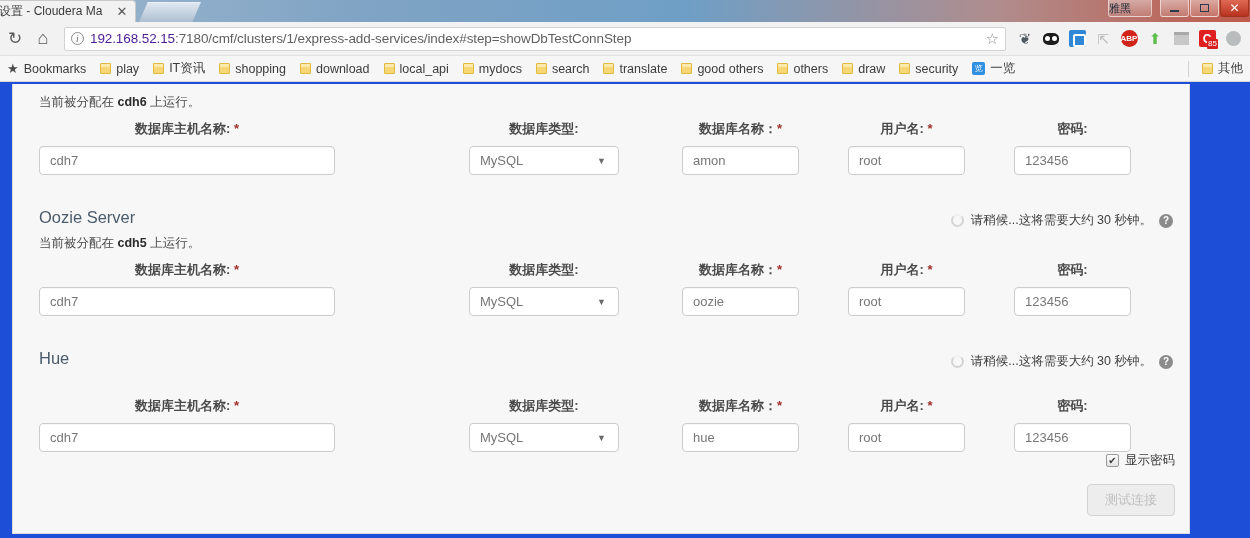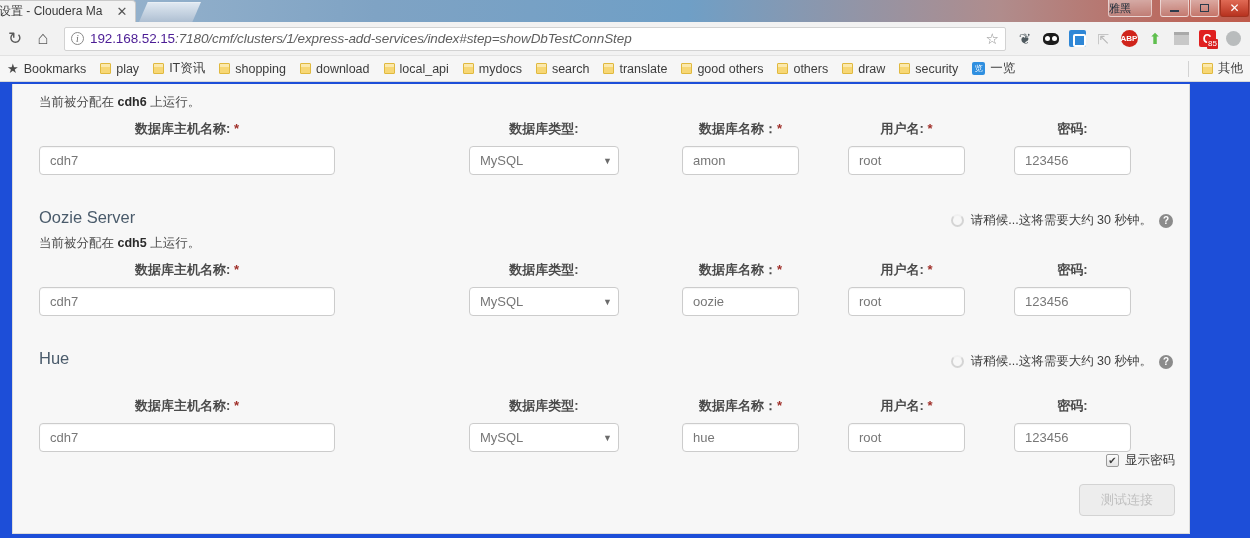--- a/index.html
+++ b/index.html
@@ -91,21 +91,21 @@
     border: 1.3px solid #8a8a8a; color: #6a6a6a;
     font-size: 10px; line-height: 12px; text-align: center;
     font-family: "Liberation Serif", serif; font-style: italic;
     flex: none; margin-right: 6px;
   }
   #url {
     flex: 1; font-size: 13.5px; color: #3b3b3b; white-space: nowrap;
     overflow: hidden; letter-spacing: -0.1px;
   }
   #url .host { color: #4c1d95; }
-  #url .rest { color: #5f5f5f; font-style: italic; }
+  #url .rest { color: #5f5f5f; }
   .star {
     flex: none; font-size: 15px; color: #8e8e8e; margin-left: 6px;
   }
   #extensions { display: flex; align-items: center; padding-right: 4px; }
   .ext { width: 26px; height: 26px; display: flex; align-items: center; justify-content: center; position: relative; }
   .ext-evernote { font-size: 15px; color: #4f5a5f; }
   .ext-dark { width: 16px; height: 12px; border-radius: 6px/5px; background: #1c1c1c; position: relative; }
   .ext-dark:before, .ext-dark:after { content:""; position:absolute; top:3.5px; width:5px; height:5px; border-radius:50%; background:#fff; }
   .ext-dark:before { left: 2px; } .ext-dark:after { right: 2px; }
   .ext-blue { width: 17px; height: 17px; border-radius: 2px; background: #2f87d6; position: relative; }
@@ -190,21 +190,21 @@
     border: 1px solid #ccc; border-radius: 4px;
     font-size: 13px; color: #777;
     display: flex; align-items: center; padding: 0 10px;
     box-shadow: inset 0 1px 1px rgba(0,0,0,.04);
   }
   .fselect {
     height: 29px; background: #fff;
     border: 1px solid #ccc; border-radius: 4px;
     font-size: 13px; color: #777;
     display: flex; align-items: center; justify-content: space-between;
-    padding: 0 6px 0 10px;
+    padding: 0 12px 0 10px;
   }
   .caret { font-size: 9px; color: #6b6b6b; }
 
   
   .col-host  { left: 26px;  width: 296px; }
   .col-type  { left: 456px; width: 150px; }
   .col-db    { left: 669px; width: 117px; }
   .col-user  { left: 835px; width: 117px; }
   .col-pass  { left: 1001px; width: 117px; }
 
@@ -215,21 +215,21 @@
     font-size: 12.5px; color: #3c3c3c;
   }
   .cbx {
     width: 13px; height: 13px; border: 1px solid #9a9a9a; border-radius: 2px;
     background: linear-gradient(to bottom,#fdfdfd,#e3e3e3);
     color: #3b3b3b; font-size: 10px; line-height: 12px; text-align: center;
     flex: none;
   }
   #testbtn {
     position: absolute; right: 14px; top: 400px;
-    width: 96px; height: 32px;
+    width: 88px; height: 32px;
     background: #ededed; border: 1px solid #d3d3d3; border-radius: 4px;
     color: #c0c0c0; font-size: 13px;
     display: flex; align-items: center; justify-content: center;
   }
 </style>
 </head>
 <body>
 
 <div id="titlebar">
   <div id="tabstrip">

